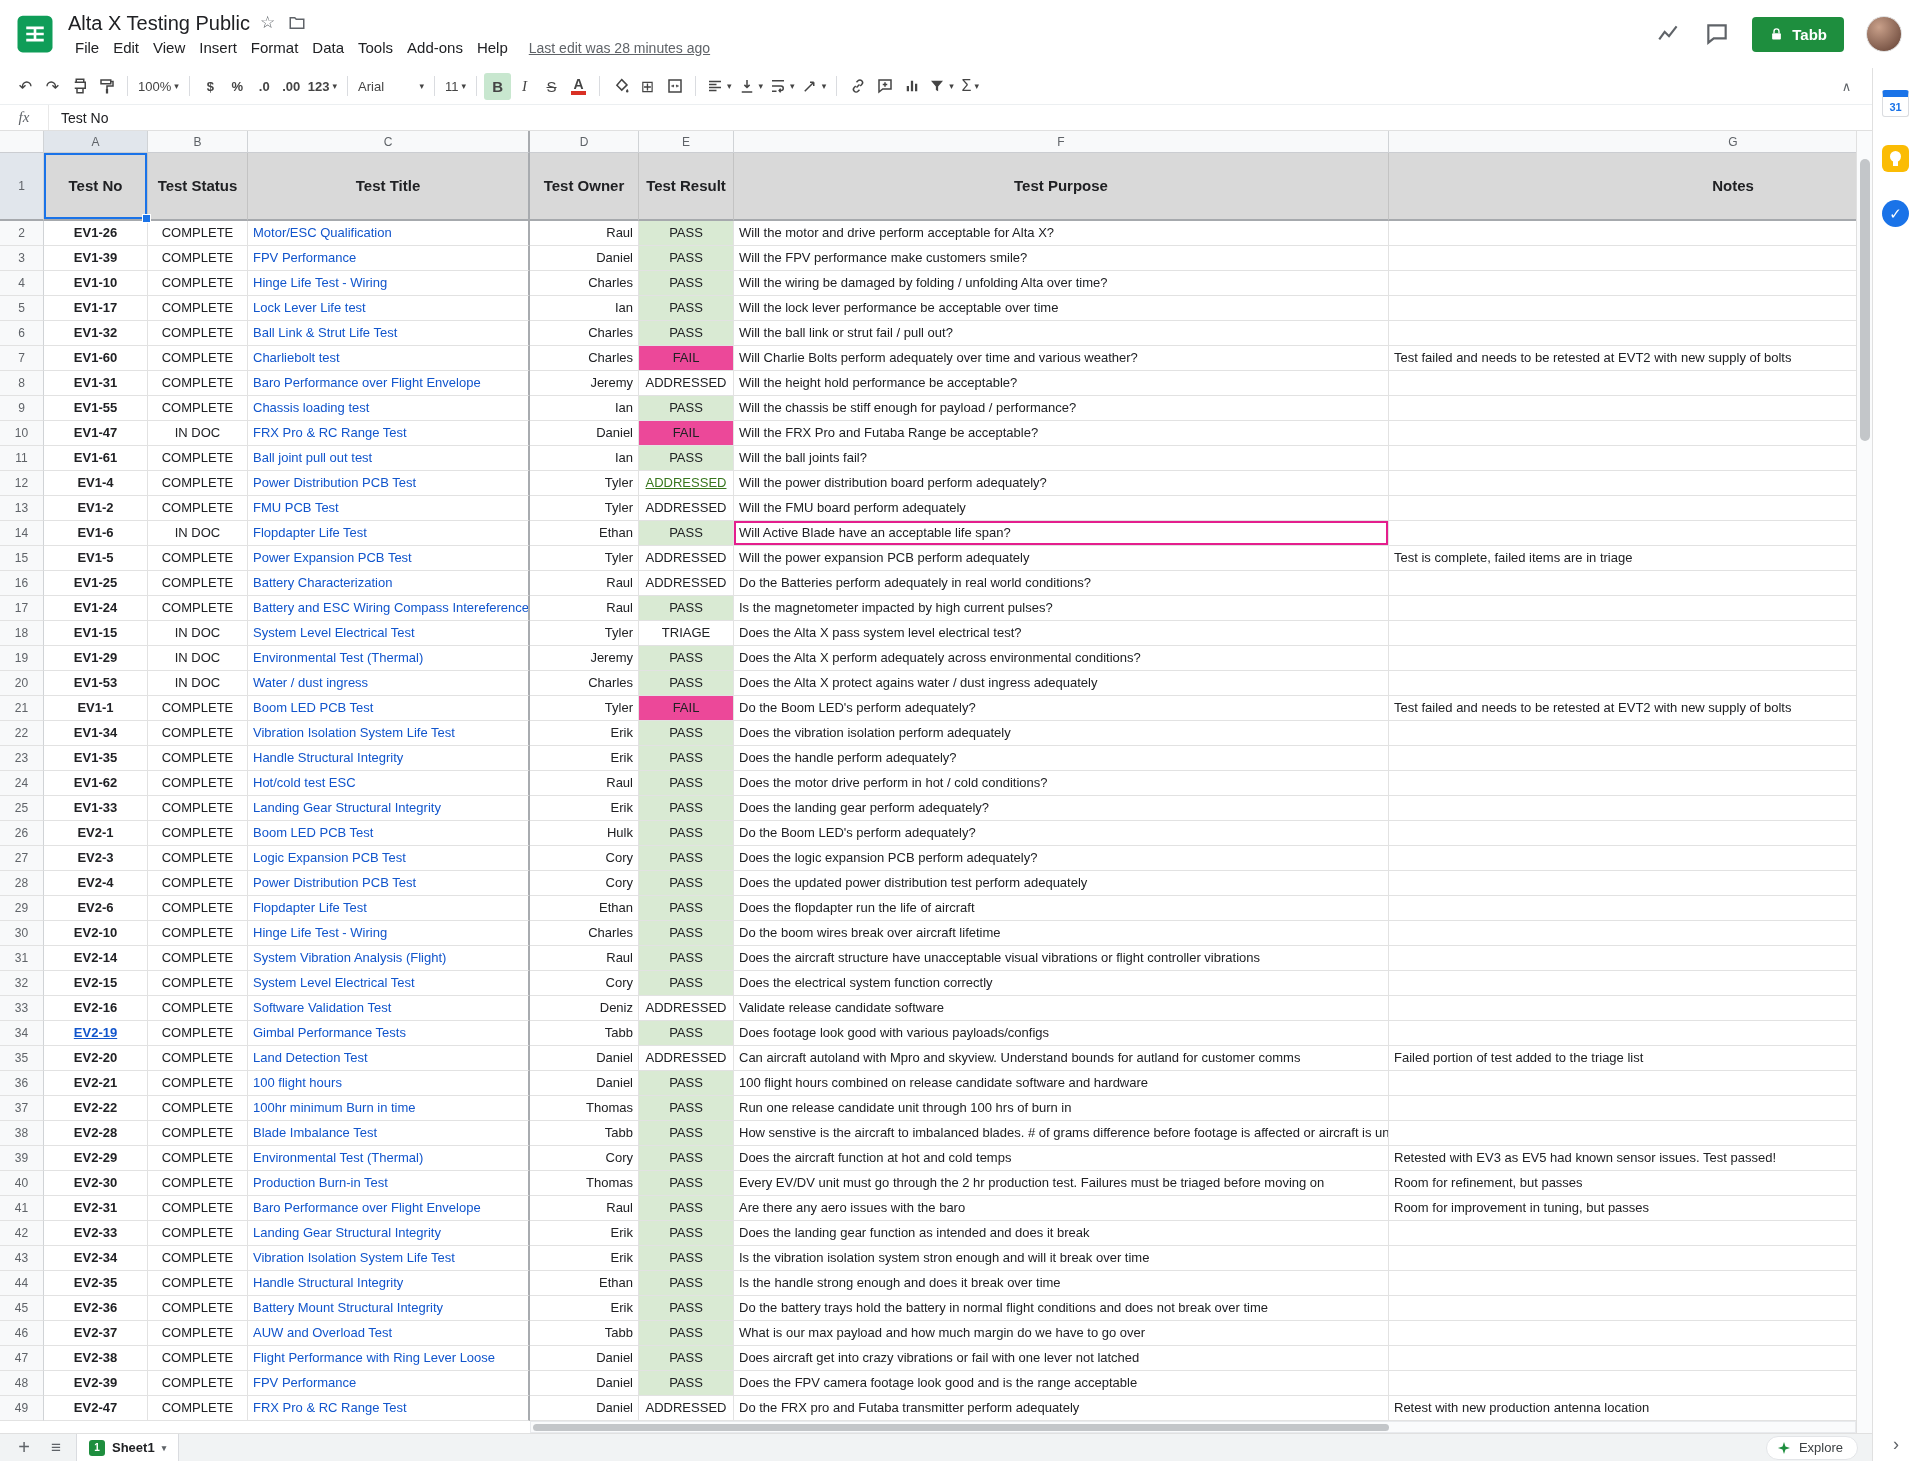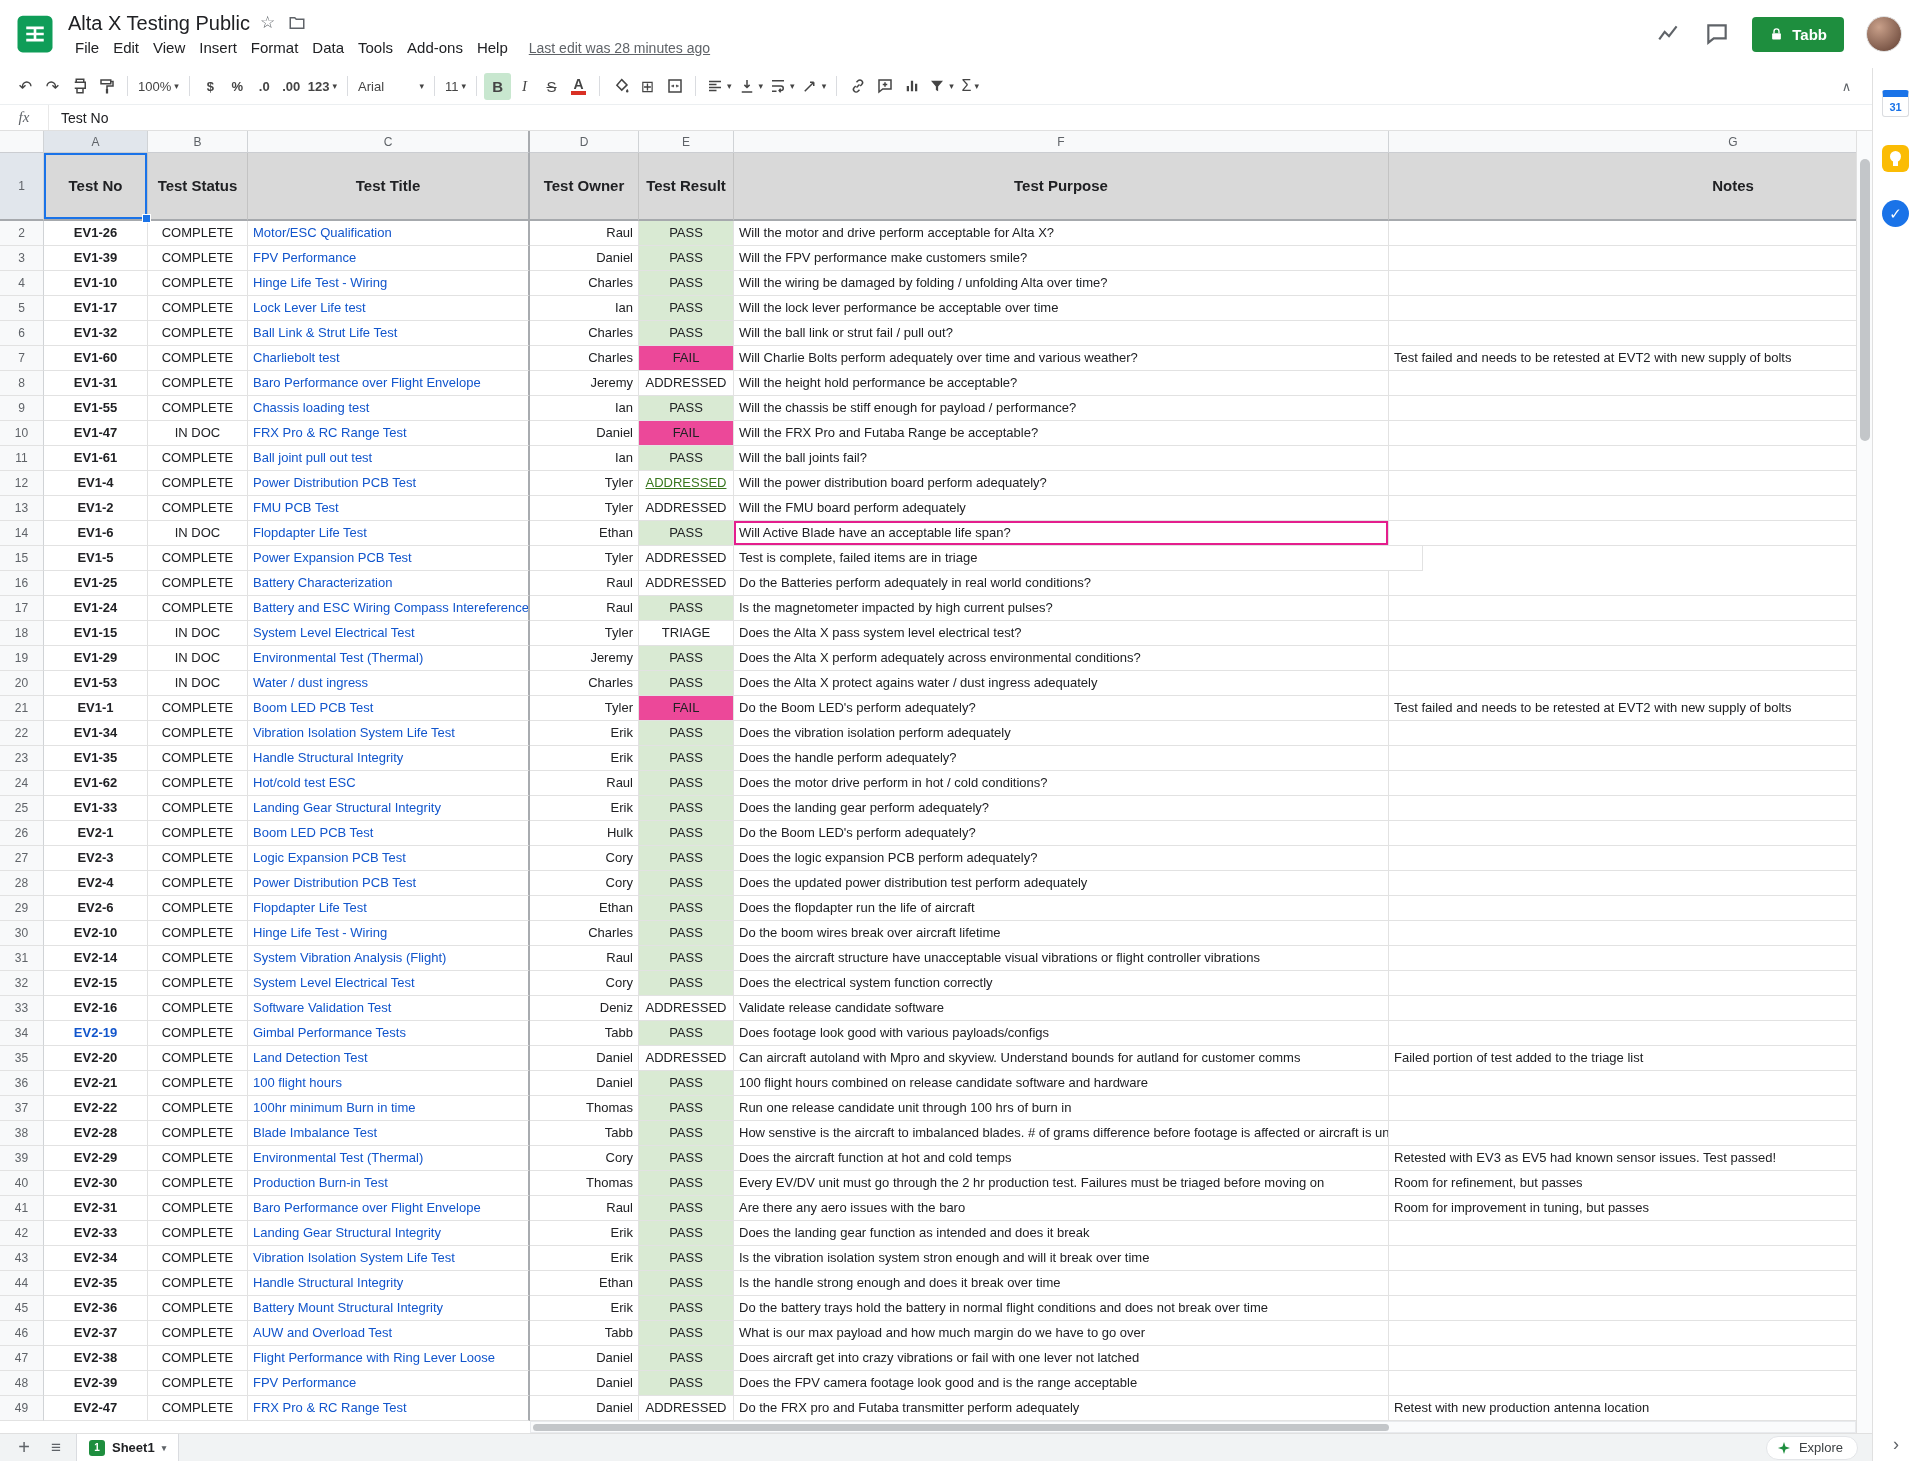--- a/index.html
+++ b/index.html
@@ -71,21 +71,21 @@
   .col-d{text-align:right}
   .col-e{text-align:center}
   .frz{border-right:2px solid #a8abaf !important}
   .header-row .cell{height:68px;line-height:66px;background:#d9d9d9;font-weight:bold;font-size:15px;
     text-align:center;color:#202124;text-decoration:none;border-right:1px solid #c3c3c3;
     border-bottom:2px solid #a6a9ad}
   .header-row .rowhdr{background:#e1e6ec;font-weight:normal;font-size:12px;color:#5f6368;
     border-right:1px solid #d0d3d6}
   .res-pass{background:#d9ead3}
   .res-fail{background:#ec4899}
-  .cell-link{color:#1155cc;}
+  .cell-link{color:#1155cc;text-decoration:underline}
   .cell-link-green{color:#38761d;text-decoration:underline}
   .sel{box-shadow:inset 0 0 0 2px #1a73e8;position:relative;overflow:visible;z-index:4}
   .sel::after{content:"";position:absolute;right:-4px;bottom:-4px;width:7px;height:7px;
     background:#1a73e8;border:1px solid #fff;z-index:6}
   .collab-cursor{box-shadow:inset 0 0 0 2px #e41e8d;z-index:3}
 
   
   .hscroll{position:absolute;left:530px;top:1421px;width:1326px;height:12px;background:#fafbfc;
     border:1px solid #e8eaed}
   .hthumb{position:absolute;left:2px;top:2px;width:856px;height:7px;background:#c3c6c9;border-radius:4px}
@@ -457,20 +457,21 @@
       <div class="cell col-f w-f collab-cursor">Will Active Blade have an acceptable life span?</div>
       <div class="cell col-g w-g"></div>
     </div>
         <div class="grid-row">
       <div class="cell rowhdr w-rh">15</div>
       <div class="cell col-a w-a">EV1-5</div>
       <div class="cell col-b w-b">COMPLETE</div>
       <div class="cell col-c w-c frz">Power Expansion PCB Test</div>
       <div class="cell col-d w-d">Tyler</div>
       <div class="cell col-e w-e res-plain">ADDRESSED</div>
+      <div class="cell col-f w-f">Will the power expansion PCB perform adequately</div>
       <div class="cell col-g w-g">Test is complete, failed items are in triage</div>
     </div>
         <div class="grid-row">
       <div class="cell rowhdr w-rh">16</div>
       <div class="cell col-a w-a">EV1-25</div>
       <div class="cell col-b w-b">COMPLETE</div>
       <div class="cell col-c w-c frz">Battery Characterization</div>
       <div class="cell col-d w-d">Raul</div>
       <div class="cell col-e w-e res-plain">ADDRESSED</div>
       <div class="cell col-f w-f">Do the Batteries perform adequately in real world conditions?</div>

